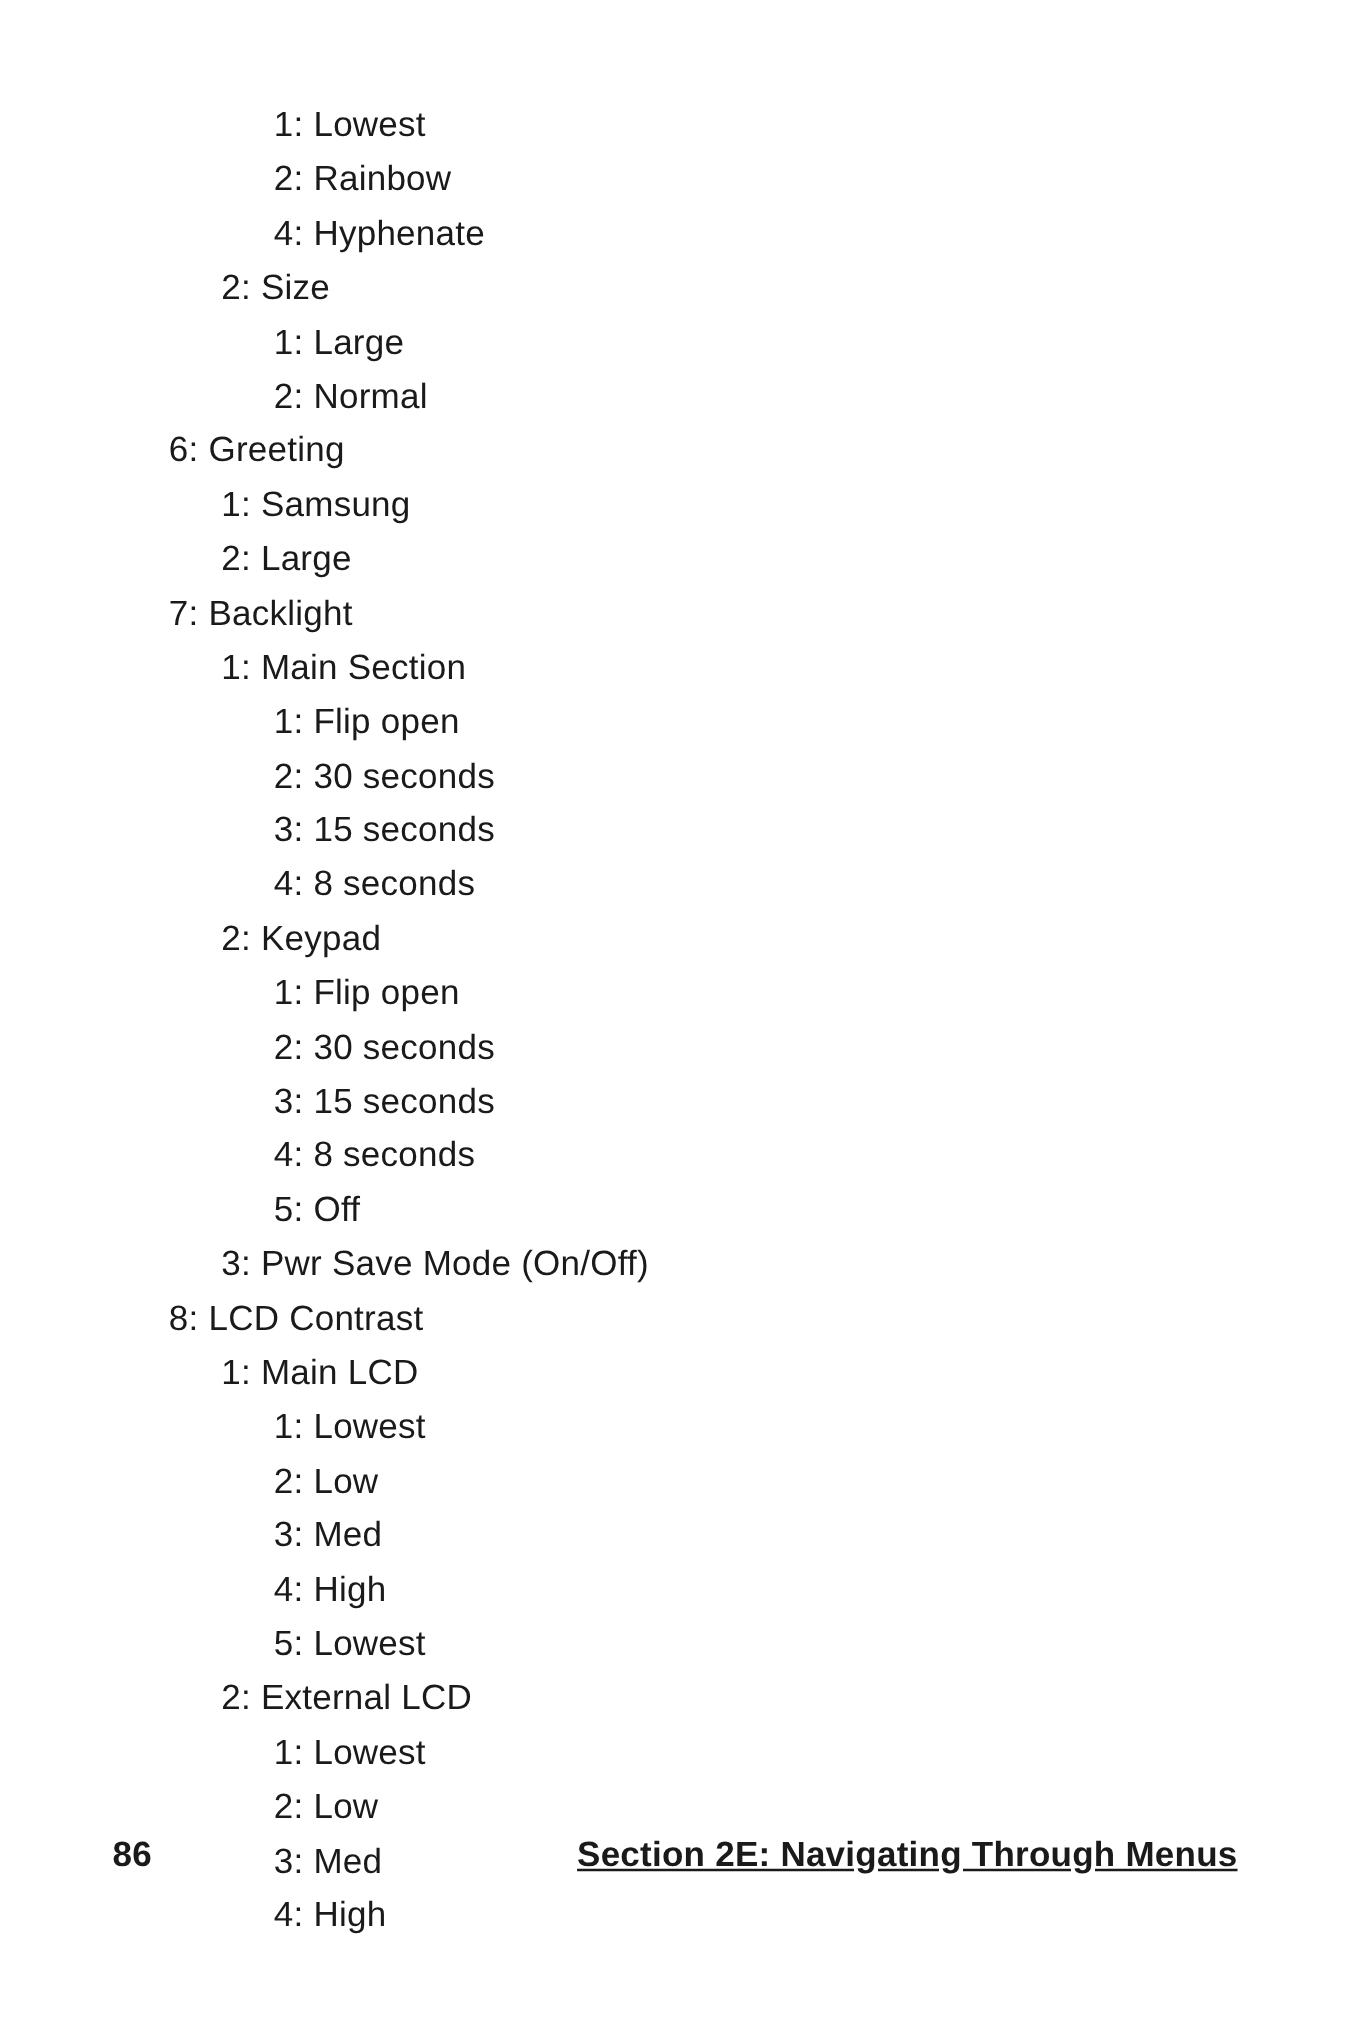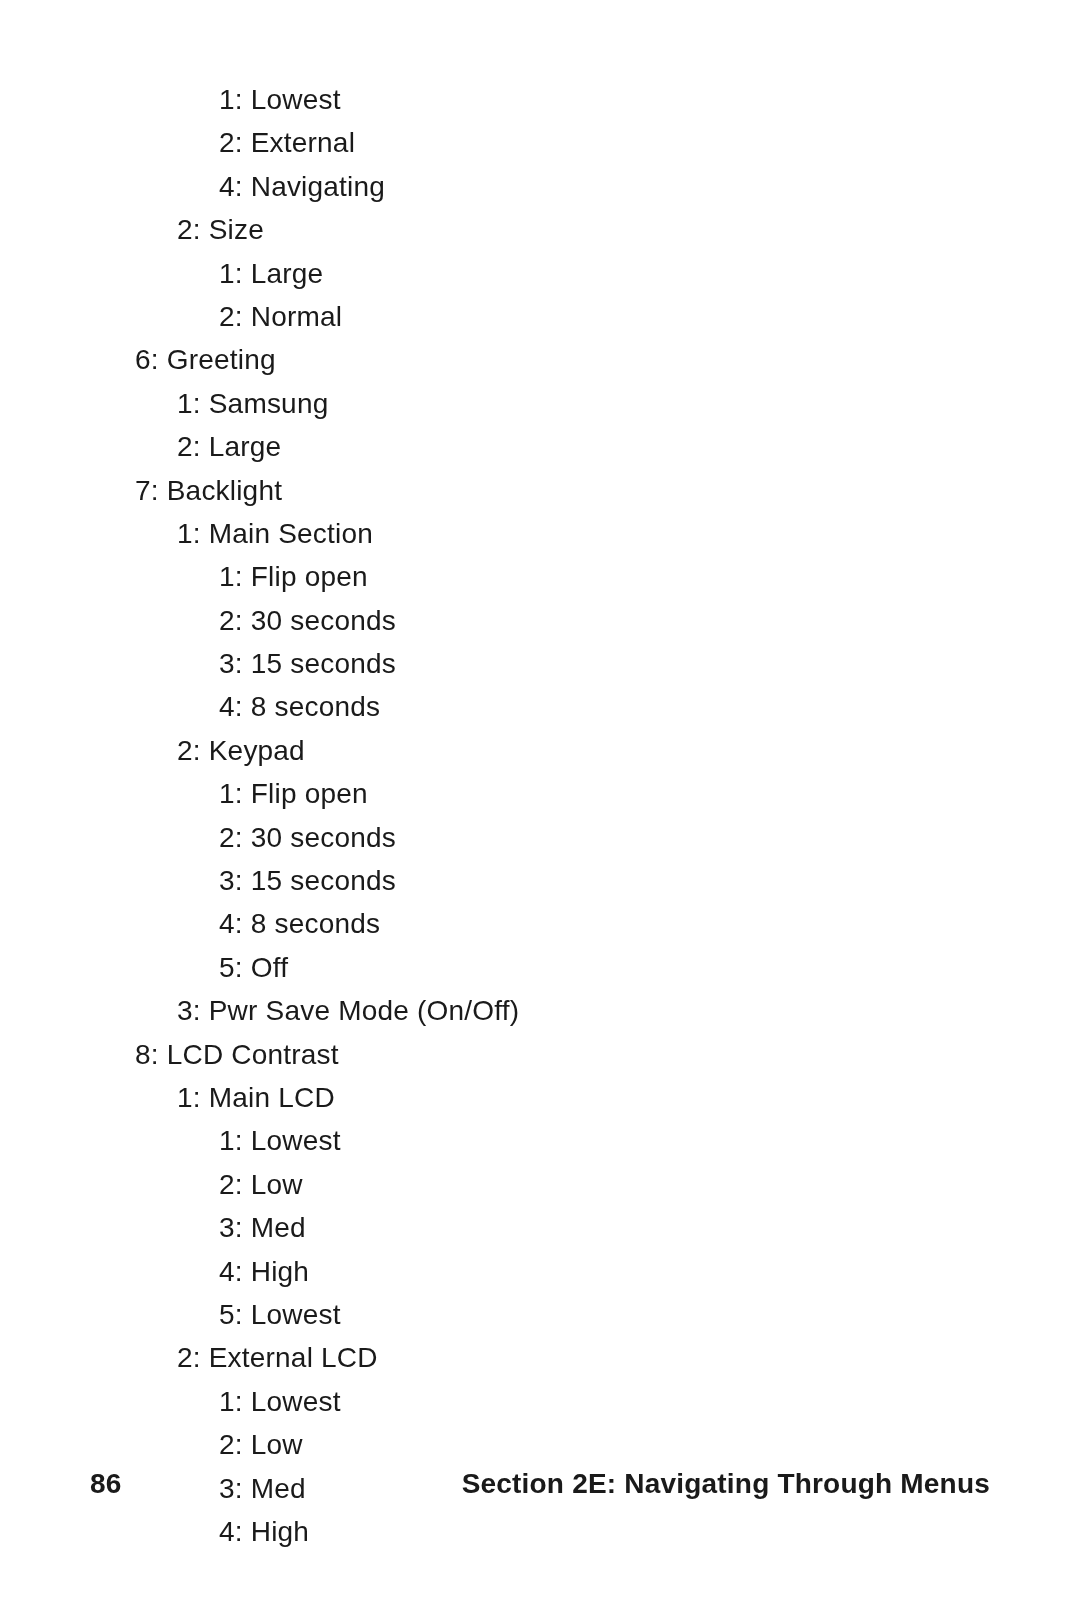--- a/index.html
+++ b/index.html
@@ -37,30 +37,30 @@
     right: 90px;
     display: flex;
     justify-content: space-between;
     align-items: baseline;
     font-weight: 700;
     font-size: 28px;
     letter-spacing: 0.2px;
     text-align: right;
   }
   .page-number { font-weight: 700; }
-  .section-title { font-weight: 700; }
+  .section-title { font-weight: 700; text-decoration: underline; }
 </style>
 </head>
 <body>
 
 <div class="page">
   <div class="content" id="menu-list">
       <div class="row indent3">1: Lowest</div>
-      <div class="row indent3">2: External</div>
-      <div class="row indent3">4: Navigating</div>
+      <div class="row indent3">2: Rainbow</div>
+      <div class="row indent3">4: Hyphenate</div>
       <div class="row indent2">2: Size</div>
       <div class="row indent3">1: Large</div>
       <div class="row indent3">2: Normal</div>
       <div class="row indent1">6: Greeting</div>
       <div class="row indent2">1: Samsung</div>
       <div class="row indent2">2: Large</div>
       <div class="row indent1">7: Backlight</div>
       <div class="row indent2">1: Main Section</div>
       <div class="row indent3">1: Flip open</div>
       <div class="row indent3">2: 30 seconds</div>

